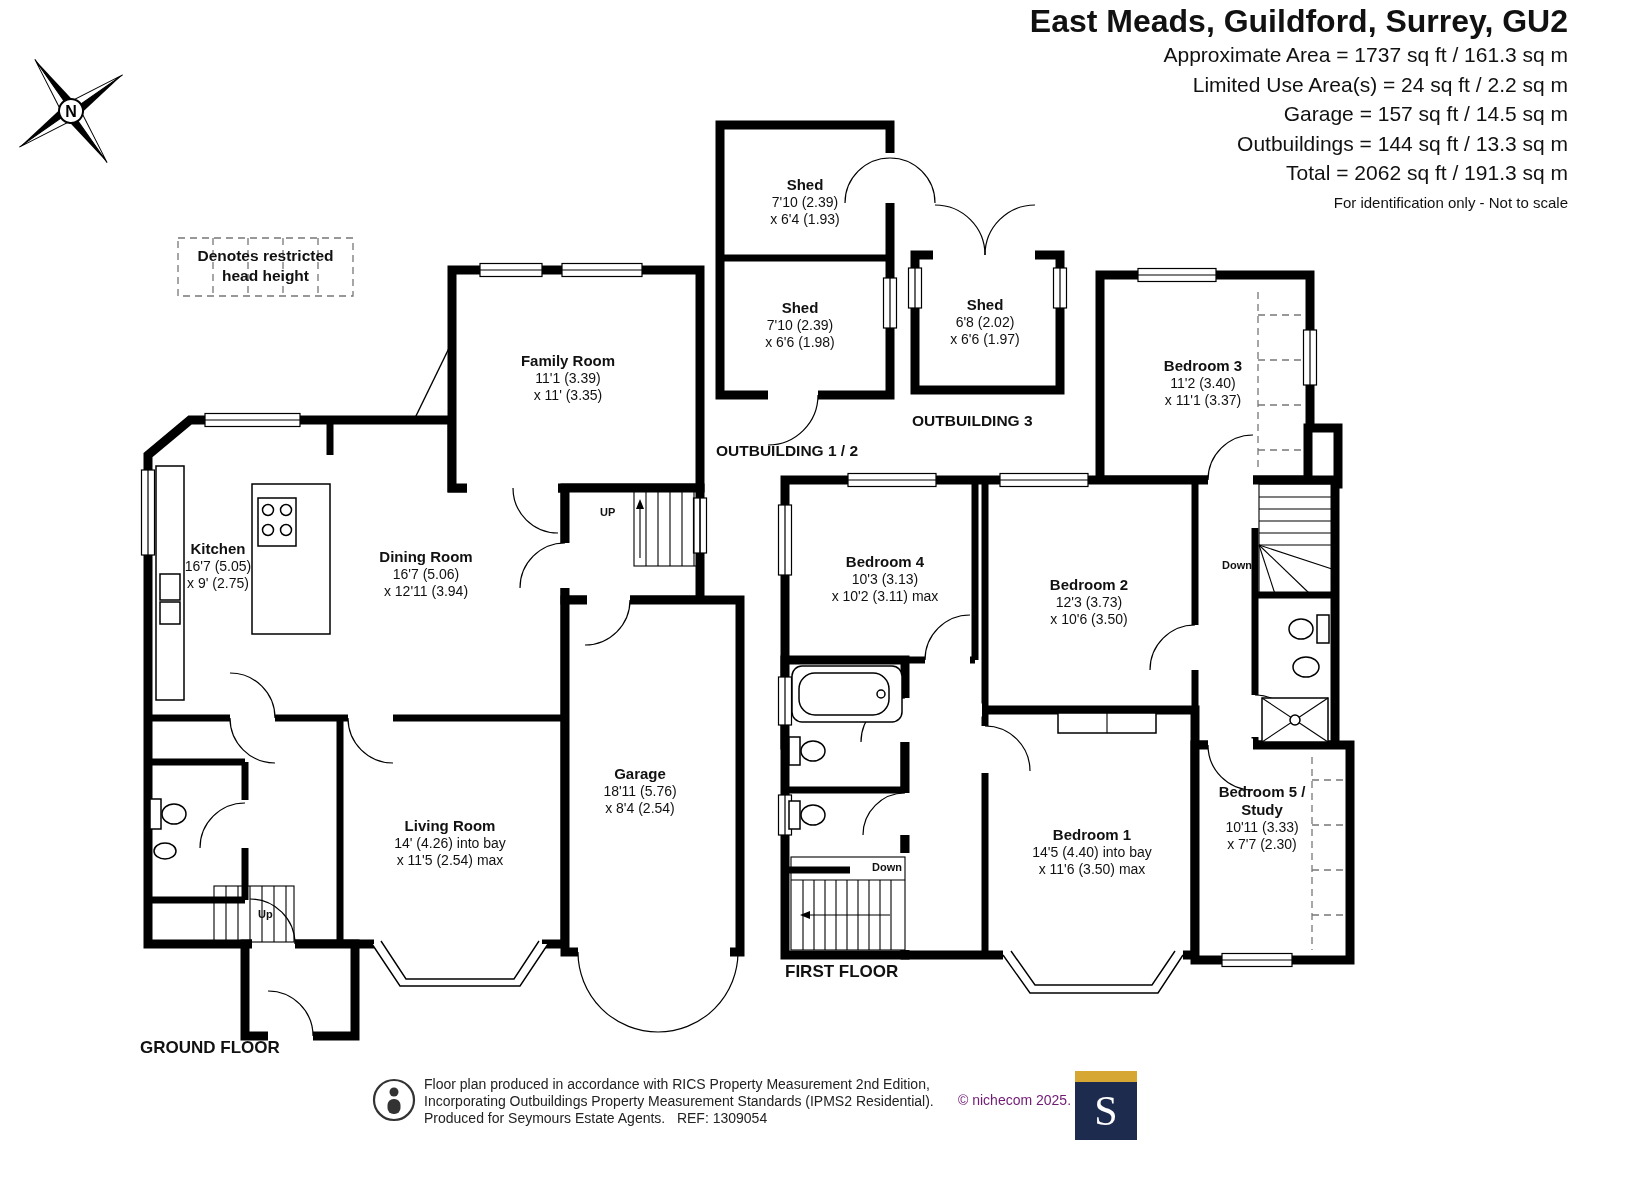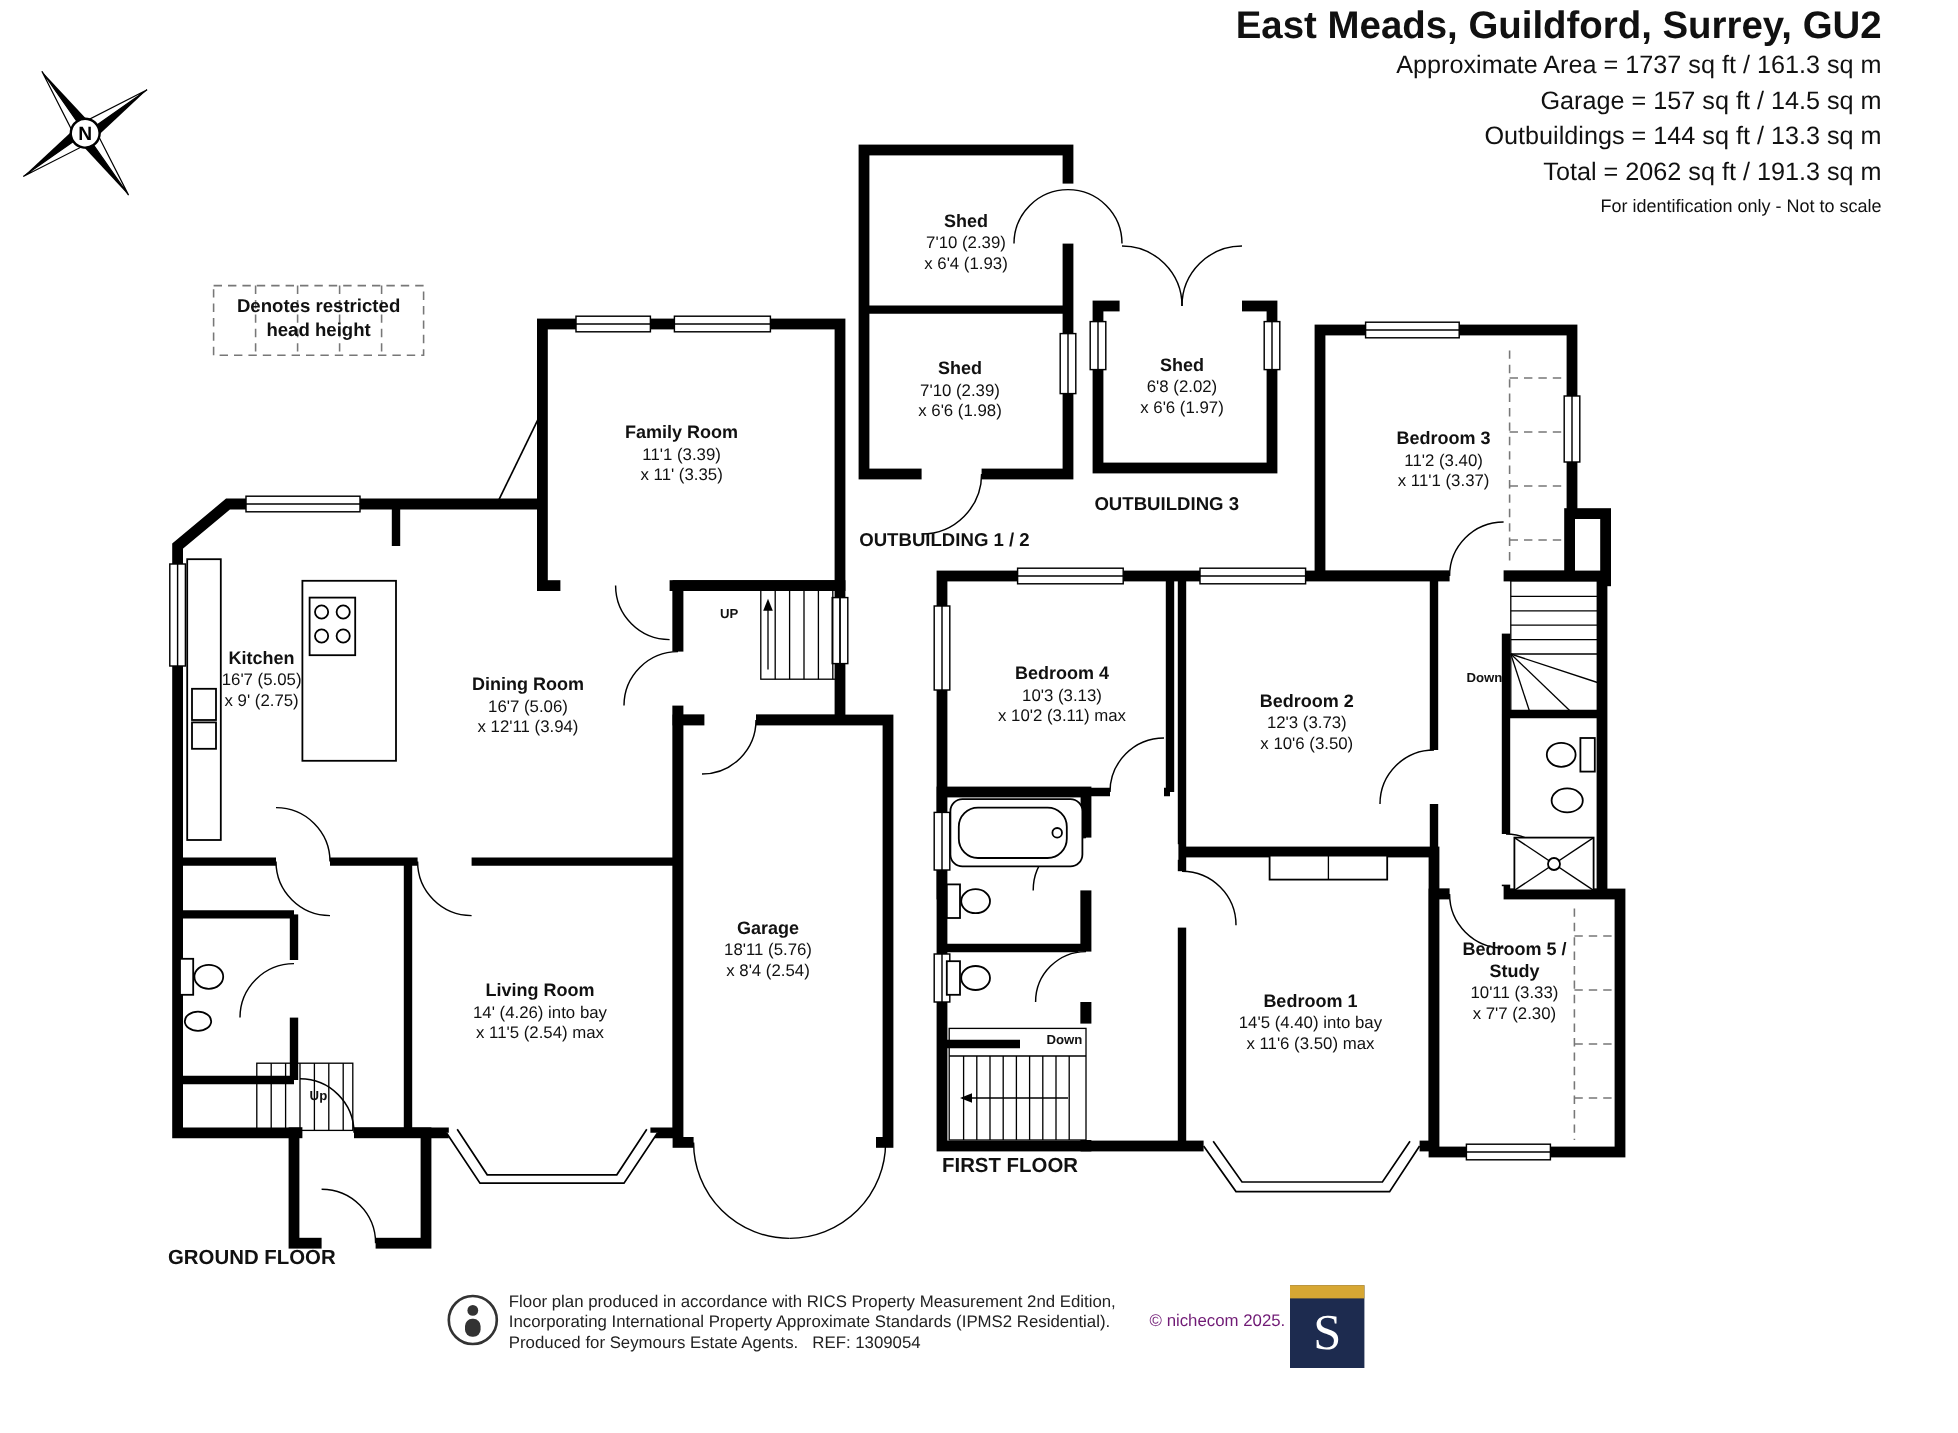--- a/index.html
+++ b/index.html
@@ -350,39 +350,40 @@
     <g>
       <circle cx="394" cy="1100" r="20" fill="none" stroke="#333" stroke-width="2.2"></circle>
       <circle cx="394" cy="1092" r="4.5" fill="#333"></circle>
       <rect x="387.5" y="1099" width="13" height="15" rx="6" fill="#333"></rect>
     </g>
   </svg>
 
   <div class="header">
     <div class="title">East Meads, Guildford, Surrey, GU2</div>
     <div class="hline">Approximate Area = 1737 sq ft / 161.3 sq m</div>
+    <div class="hline">Limited Use Area(s) = 24 sq ft / 2.2 sq m</div>
     <div class="hline" actable="false">Garage = 157 sq ft / 14.5 sq m</div>
     <div class="hline">Outbuildings = 144 sq ft / 13.3 sq m</div>
     <div class="hline">Total = 2062 sq ft / 191.3 sq m</div>
     <div class="disclaimer">For identification only - Not to scale</div>
   </div>
 
   <div class="legend-text">Denotes restricted head height</div>
 
   <div class="room-label" style="left:498px;top:352px;width:140px;">
     <div class="rname">Family Room</div>
     <div class="rdim">11'1 (3.39)</div>
     <div class="rdim">x 11' (3.35)</div>
   </div>
   <div class="room-label" style="left:160px;top:540px;width:116px;">
     <div class="rname">Kitchen</div>
     <div class="rdim">16'7 (5.05)</div>
     <div class="rdim">x 9' (2.75)</div>
   </div>
-  <div class="room-label" style="left:375px;top:548px;width:130px;margin-top:14px;">
+  <div class="room-label" style="left:361px;top:548px;width:130px;">
     <div class="rname">Dining Room</div>
     <div class="rdim">16'7 (5.06)</div>
     <div class="rdim">x 12'11 (3.94)</div>
   </div>
   <div class="room-label" style="left:368px;top:817px;width:164px;">
     <div class="rname">Living Room</div>
     <div class="rdim">14' (4.26) into bay</div>
     <div class="rdim">x 11'5 (2.54) max</div>
   </div>
   <div class="room-label" style="left:578px;top:765px;width:124px;">
@@ -438,20 +439,20 @@
   <div class="stair-label" style="left:258px;top:908px;">Up</div>
   <div class="stair-label" style="left:1222px;top:559px;">Down</div>
   <div class="stair-label" style="left:872px;top:861px;">Down</div>
 
   <div class="floor-label" style="left:140px;top:1038px;">GROUND FLOOR</div>
   <div class="floor-label" style="left:785px;top:962px;">FIRST FLOOR</div>
   <div class="ob-label" style="left:716px;top:442px;">OUTBUILDING 1 / 2</div>
   <div class="ob-label" style="left:912px;top:412px;">OUTBUILDING 3</div>
 
   <div class="footer-text" style="left:424px;top:1076px;">Floor plan produced in accordance with RICS Property Measurement 2nd Edition,</div>
-  <div class="footer-text" style="left:424px;top:1093px;">Incorporating International Property Approximate Standards (IPMS2 Residential).</div>
+  <div class="footer-text" style="left:424px;top:1093px;">Incorporating Outbuildings Property Measurement Standards (IPMS2 Residential).</div>
   <div class="footer-text" style="left:424px;top:1110px;">Produced for Seymours Estate Agents.   REF: 1309054</div>
   <div class="copyright">© nichecom 2025.</div>
   <div class="logo">
     <span>S</span>
   </div>
 
 </div>
 
 </body></html>

